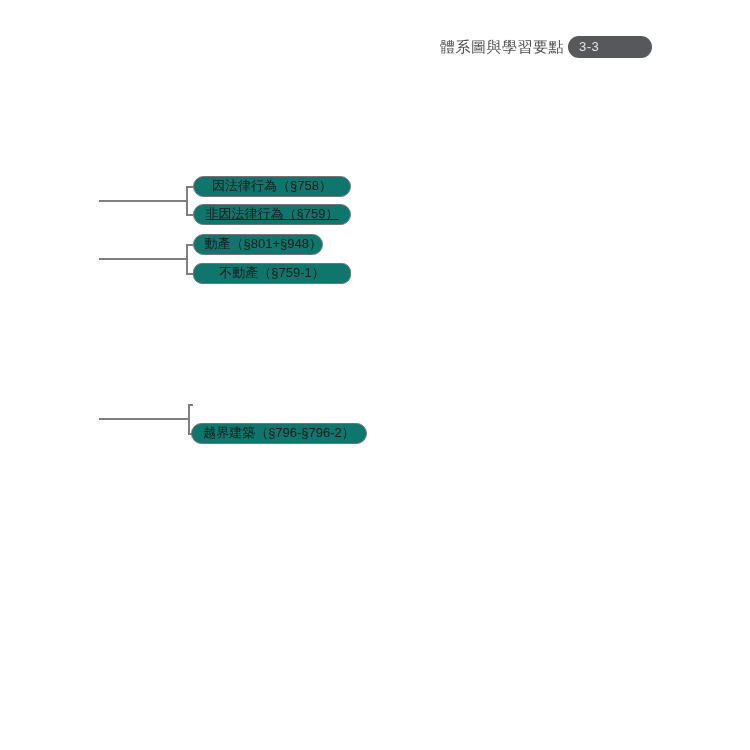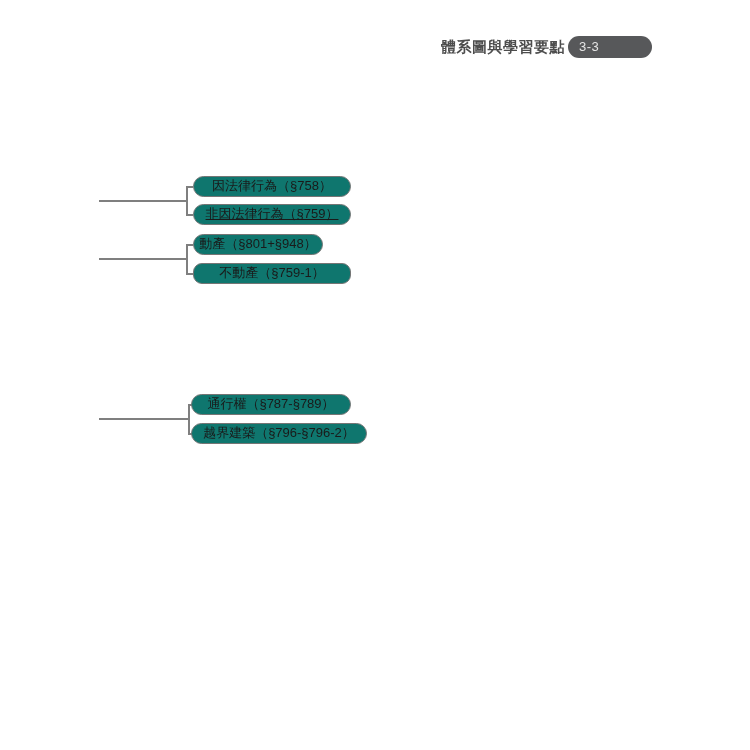--- a/index.html
+++ b/index.html
@@ -18,24 +18,23 @@
 
   
   .header-title {
     position: absolute;
     left: 440px;
     top: 36px;
     width: 125px;
     height: 22px;
     line-height: 22px;
     font-size: 15px;
-    font-weight: bold;
+    font-weight: normal;
     letter-spacing: 0.5px;
     color: #4d4d4d;
-    text-align: right;
     white-space: nowrap;
   }
   .page-badge {
     position: absolute;
     left: 568px;
     top: 36px;
     width: 84px;
     height: 22px;
     border-radius: 11px;
     background: #57585a;
@@ -84,23 +83,22 @@
   <div class="vline" style="left:186px; top:186px; height:29.5px;"></div>
   <div class="stub" style="left:186px; top:186px; width:7px;"></div>
   <div class="stub" style="left:186px; top:214px; width:7px;"></div>
   <div class="node" style="left:193px; top:176px; width:158px;">因法律行為（§758）</div>
   <div class="node" style="left:193px; top:204px; width:158px;text-decoration:underline;">非因法律行為（§759）</div>
 
   <div class="hline" style="left:99px; top:258px; width:87px;"></div>
   <div class="vline" style="left:186px; top:244px; height:30px;"></div>
   <div class="stub" style="left:186px; top:244px; width:7px;"></div>
   <div class="stub" style="left:186px; top:273px; width:7px;"></div>
-  <div class="node" style="left:193px; top:234px; width:130px;">動產（§801+§948）</div>
+  <div class="node" style="left:193px; top:234px; width:130px;text-align:right;">動產（§801+§948）</div>
   <div class="node" style="left:193px; top:263px; width:158px;border-radius:9px;">不動產（§759-1）</div>
 
   <div class="hline" style="left:99px; top:418px; width:89px;"></div>
   <div class="vline" style="left:188px; top:404px; height:30.5px;"></div>
   <div class="stub" style="left:188px; top:404px; width:5px;"></div>
   <div class="stub" style="left:188px; top:433px; width:5px;"></div>
-  <div class="node" style="left:191px; top:394px; width:160px;">通行權（§787-§789）</div>
   <div class="node" style="left:191px; top:423px; width:176px;">越界建築（§796-§796-2）</div>
 
 </div>
 
 </body></html>

